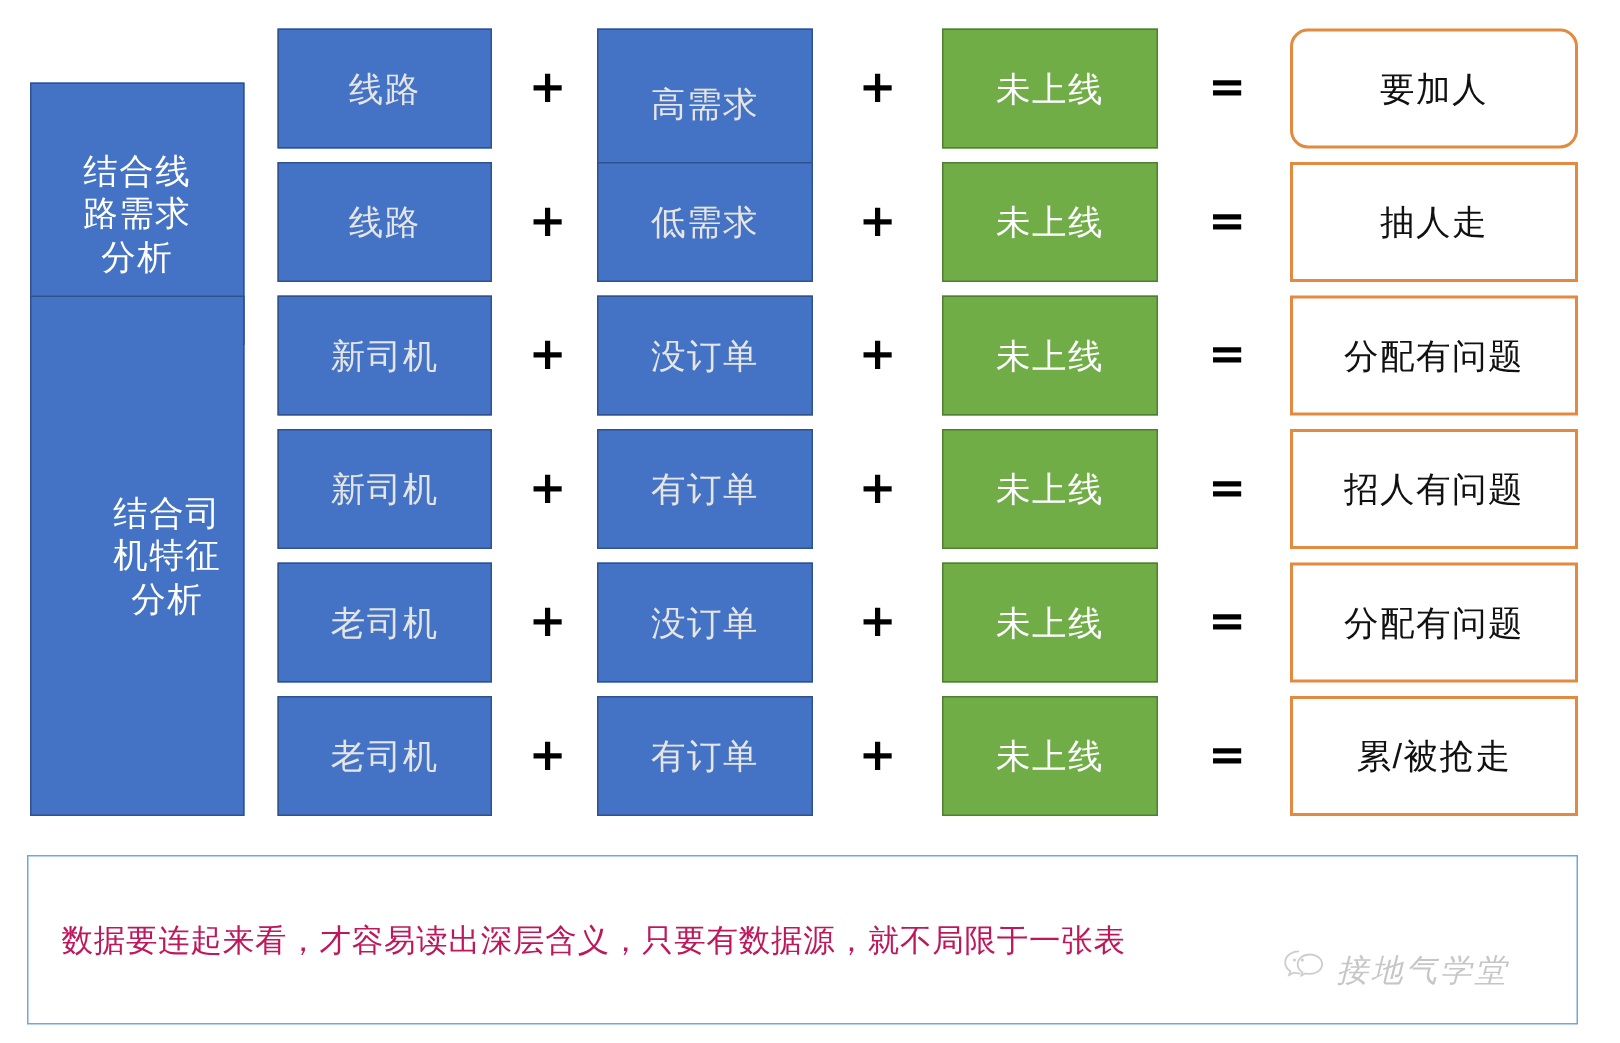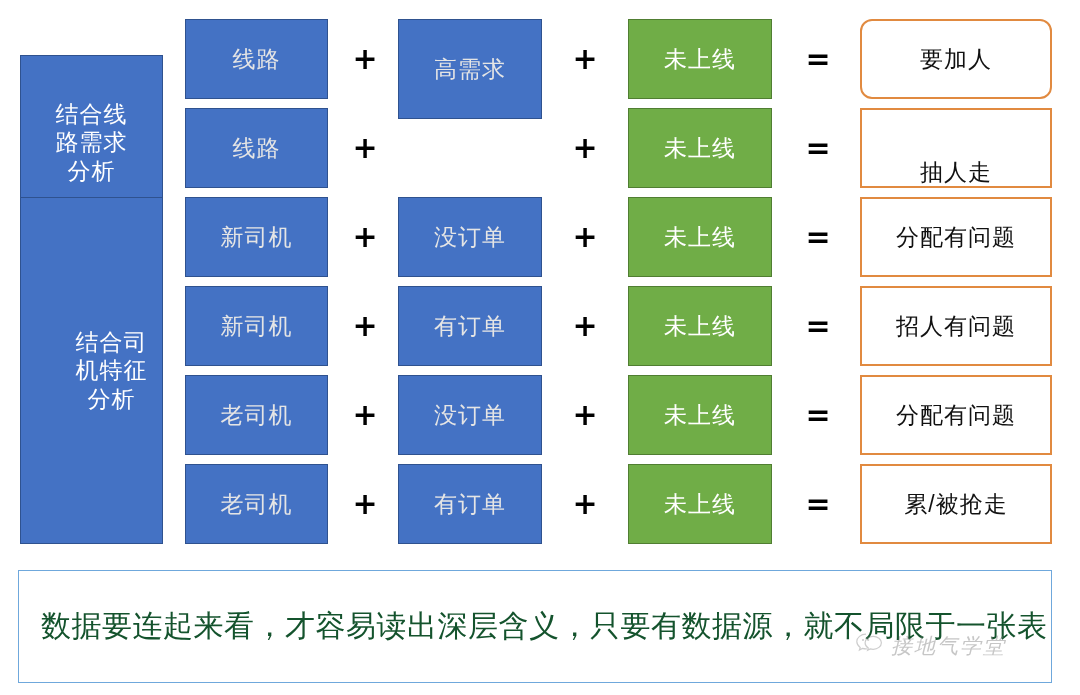--- a/index.html
+++ b/index.html
@@ -76,22 +76,22 @@
   .banner{
     position:absolute;
     box-sizing:border-box;
     background:#ffffff;
     border:1.5px solid #6FA8DC;
     display:flex;
     align-items:center;
     padding-left:22px;
   }
   .banner-text{
-    font-size:30px;
-    color:#14532d;
+    font-size:21px;
+    color:#be185d;
     letter-spacing:0.5px;
     white-space:nowrap;
   }
 
   
   .watermark{
     position:absolute;
     display:flex;
     align-items:center;
     gap:6px;
@@ -145,30 +145,33 @@
   <div class="box orange-box" style="left:860px;top:19px;width:192px;height:80px;border-radius:12px;">
     <span>要加人</span>
   </div>
 
   <div class="box blue-box" style="left:185px;top:108px;width:143px;height:80px;">
     <span>线路</span>
   </div>
   <div class="op" style="left:345px;top:108px;width:40px;height:80px;">
     <span>+</span>
   </div>
+  <div class="box blue-box" style="left:398px;top:108px;width:144px;height:80px;">
+    <span>低需求</span>
+  </div>
   <div class="op" style="left:565px;top:108px;width:40px;height:80px;">
     <span>+</span>
   </div>
   <div class="box green-box" style="left:628px;top:108px;width:144px;height:80px;">
     <span>未上线</span>
   </div>
   <div class="op" style="left:798px;top:108px;width:40px;height:80px;">
     <span>=</span>
   </div>
-  <div class="box orange-box" style="left:860px;top:108px;width:192px;height:80px;align-items:flex-end;">
+  <div class="box orange-box" style="left:860px;top:108px;width:192px;height:80px;">
     <span>抽人走</span>
   </div>
 
   <div class="box blue-box" style="left:185px;top:197px;width:143px;height:80px;">
     <span>新司机</span>
   </div>
   <div class="op" style="left:345px;top:197px;width:40px;height:80px;">
     <span>+</span>
   </div>
   <div class="box blue-box" style="left:398px;top:197px;width:144px;height:80px;">

